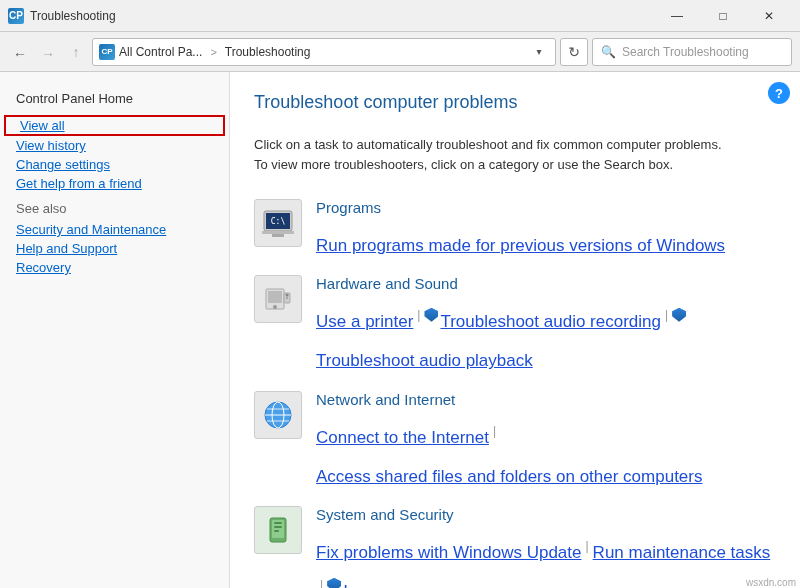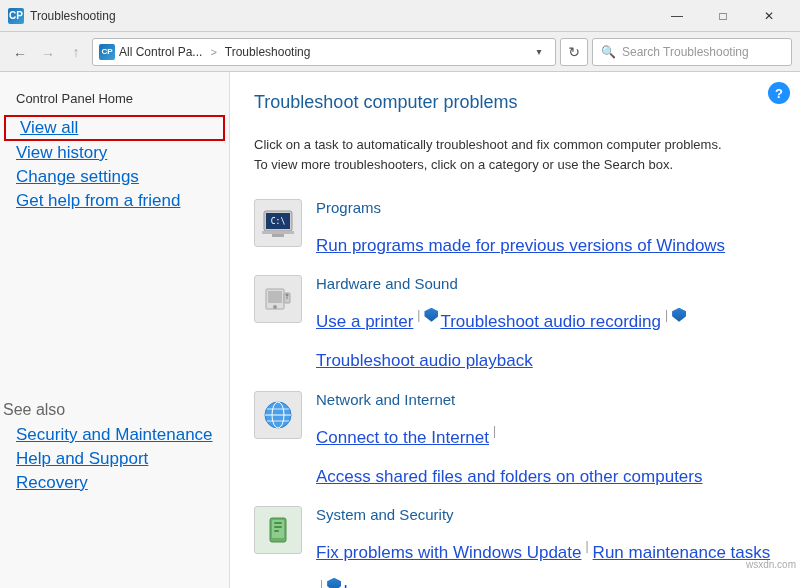--- a/index.html
+++ b/index.html
@@ -134,33 +134,32 @@
     .sidebar-item.header {
       font-size: 13px;
       color: #333;
       cursor: default;
       margin-bottom: 6px;
     }
     .sidebar-link {
       color: #0066cc;
       text-decoration: underline;
       cursor: pointer;
-      font-size: 17px;
+      font-size: 13px;
       padding: 2px 16px;
       display: block;
     }
     .sidebar-link.highlighted {
       border: 2px solid #cc0000;
       padding: 1px 14px;
       margin: 0 4px;
     }
     .see-also {
-      margin-top: 180px;
-      padding: 8px 3px 4px;
-      font-size: 16px;
+      padding: 8px 16px 4px;
+      font-size: 13px;
       color: #666;
     }
 
     
     .right-panel {
       flex: 1;
       background: white;
       padding: 20px 24px;
       overflow-y: auto;
       position: relative;
@@ -252,21 +251,21 @@
     }
     .icon-network {
       background: #e8e8e8;
     }
     .icon-system {
       background: #e0ede0;
     }
 
     .watermark {
       position: fixed;
-      bottom: 18px;
+      bottom: 0;
       right: 4px;
       font-size: 10px;
       color: #aaa;
     }
   </style>
 </head>
 <body>
 
 <div class="title-bar">
   <div class="title-bar-icon">

